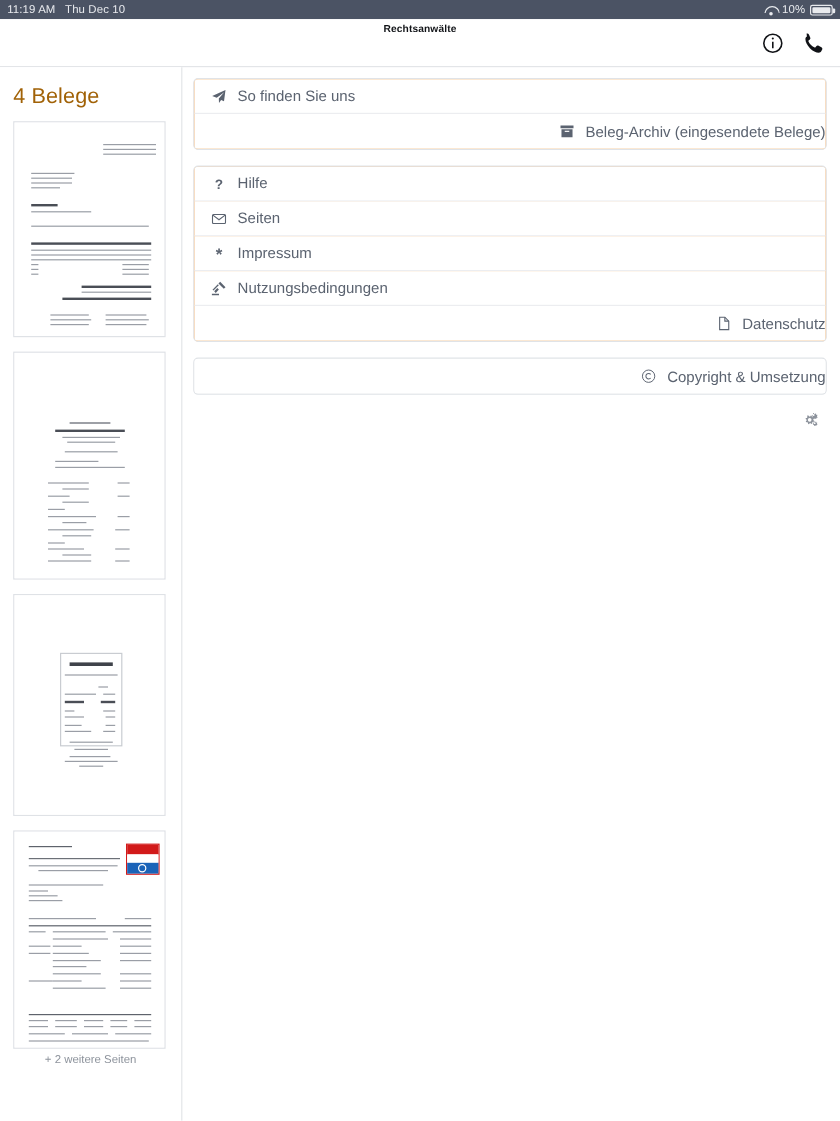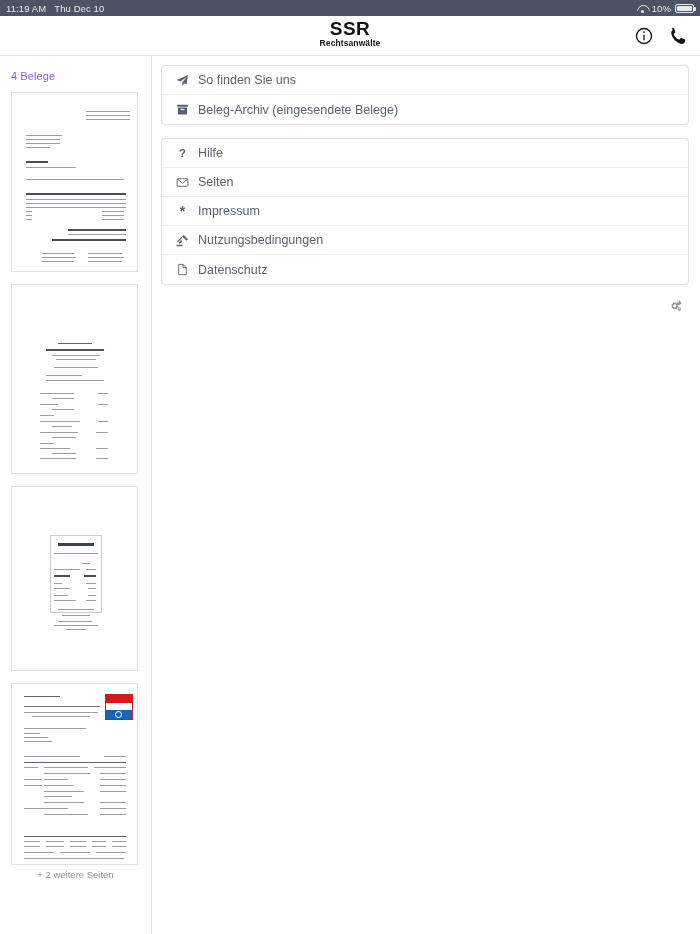--- a/index.html
+++ b/index.html
@@ -82,21 +82,21 @@
 
   
   #sidebar {
     width: 152px; flex: 0 0 152px;
     border-right: 1px solid #e3e5e8;
     background: #ffffff;
     overflow: hidden;
     position: relative;
   }
   #sidebar-title {
-    font-size: 11px; color: #8b5cf6; font-weight: 400;
+    font-size: 18px; color: #a16207; font-weight: 400;
     padding: 14px 0 10px 11px;
     letter-spacing: .1px;
   }
   .doc-thumb {
     width: 127px; margin: 0 0 12px 11px;
     border: 1px solid #dfe2e6;
     background: #fff;
     position: relative;
     cursor: pointer;
     overflow: hidden;
@@ -130,21 +130,21 @@
   .menu-item {
     display: flex; align-items: center;
     height: 29px;
     padding: 0 0 0 13px;
     font-size: 12.5px;
     color: #5b6370;
     border-bottom: 1px solid #ecedf0;
     cursor: pointer;
     background: #fff;
   }
-  .menu-item:last-child { border-bottom: none; }
+  .menu-item:last-child { border-bottom: none; justify-content: flex-end; }
   .menu-ic {
     width: 15px; height: 14px; margin-right: 8px;
     display: flex; align-items: center; justify-content: center;
     color: #5b6370; flex: 0 0 15px;
   }
   .menu-ic svg { display:block; width: 13px; height: 13px; }
   .menu-label { line-height: 14px; }
 
   #cogs-row { display:flex; justify-content:flex-end; padding-right: 6px; margin-top: 7px; }
   #cogs-icon { width: 16px; height: 16px; color: #8d939c; cursor: pointer; }
@@ -158,21 +158,20 @@
   <span class="sb-date">Thu Dec 10</span>
   <span class="sb-right">
     <span class="wifi-ic"></span>
     <span>10%</span>
     <span class="batt"></span>
   </span>
 </div>
 
 <div id="app-header">
   <div id="brand-logo">
-    <div class="brand-main">SSR</div>
     <div class="brand-sub">Rechtsanwälte</div>
   </div>
   <div id="header-actions">
     <span class="hdr-ic">
       <svg viewBox="0 0 24 24" fill="none" stroke="currentColor" stroke-width="1.6">
         <circle cx="12" cy="12" r="9"></circle>
         <line x1="12" y1="10.5" x2="12" y2="17"></line>
         <circle cx="12" cy="7.3" r="1.05" fill="currentColor" stroke="none"></circle>
       </svg>
     </span>
@@ -403,20 +402,31 @@
         <span class="menu-ic">
           <svg viewBox="0 0 24 24" fill="none" stroke="currentColor" stroke-width="1.7">
               <path d="M5 2.5h8l6 6V21.5H5z"></path>
               <path d="M13 2.5v6h6"></path>
             </svg>
         </span>
         <span class="menu-label">Datenschutz</span>
       </div>
     </div>
 
+    <div class="menu-group">
+      <div class="menu-item">
+        <span class="menu-ic">
+          <svg viewBox="0 0 24 24" fill="none" stroke="currentColor" stroke-width="1.5">
+              <circle cx="12" cy="12" r="9.5"></circle>
+              <path d="M15.2 9.2a4.2 4.2 0 1 0 0 5.6" stroke-width="1.6"></path>
+            </svg>
+        </span>
+        <span class="menu-label">Copyright &amp; Umsetzung</span>
+      </div>
+    </div>
 
     <div id="cogs-row">
       <span id="cogs-icon">
         <svg viewBox="0 0 24 24" fill="currentColor">
           <path d="M10.4 6.6 9.2 6.2 8.4 7l.4 1.2-.7 1.2-1.3.1-.3 1.2 1.1.7.1 1.4-1 .9.5 1.1 1.3-.2 1 1 .1 1.3 1.2.3.7-1.1 1.4-.1.9 1 1.1-.5-.2-1.3 1-1 1.3-.1.3-1.2-1.1-.7-.1-1.4 1-.9-.5-1.1-1.3.2-1-1-.1-1.3-1.2-.3-.7 1.1-1.4.1z"></path>
           <circle cx="11.6" cy="11.8" r="2.3" fill="#fff"></circle>
           <path d="M18.6 3.6l-.9-.3-.5.6.3.9-.4.8-.9.1-.2.8.7.5v1l-.6.6.3.7.9-.1.6.7v.9l.8.2.5-.8h1l.6.7.7-.3-.1-.9.6-.6h.9l.2-.8-.7-.5v-1l.6-.6-.3-.7-.9.1-.6-.7v-.9l-.8-.2-.5.8h-1z" transform="translate(-1.6,0)"></path>
           <circle cx="16.4" cy="5.8" r="1.35" fill="#fff"></circle>
           <path d="M19.6 13.8l-.7-.2-.4.5.2.7-.3.6-.7.1-.2.6.6.4v.8l-.5.4.2.6.7-.1.5.5v.7l.6.2.4-.6h.8l.4.5.6-.2-.1-.7.5-.5h.7l.2-.6-.6-.4v-.8l.5-.5-.2-.5-.7.1-.5-.5v-.7l-.6-.2-.4.6h-.8z" transform="translate(-1.8,0)"></path>
           <circle cx="17.9" cy="16" r="1.05" fill="#fff"></circle>

